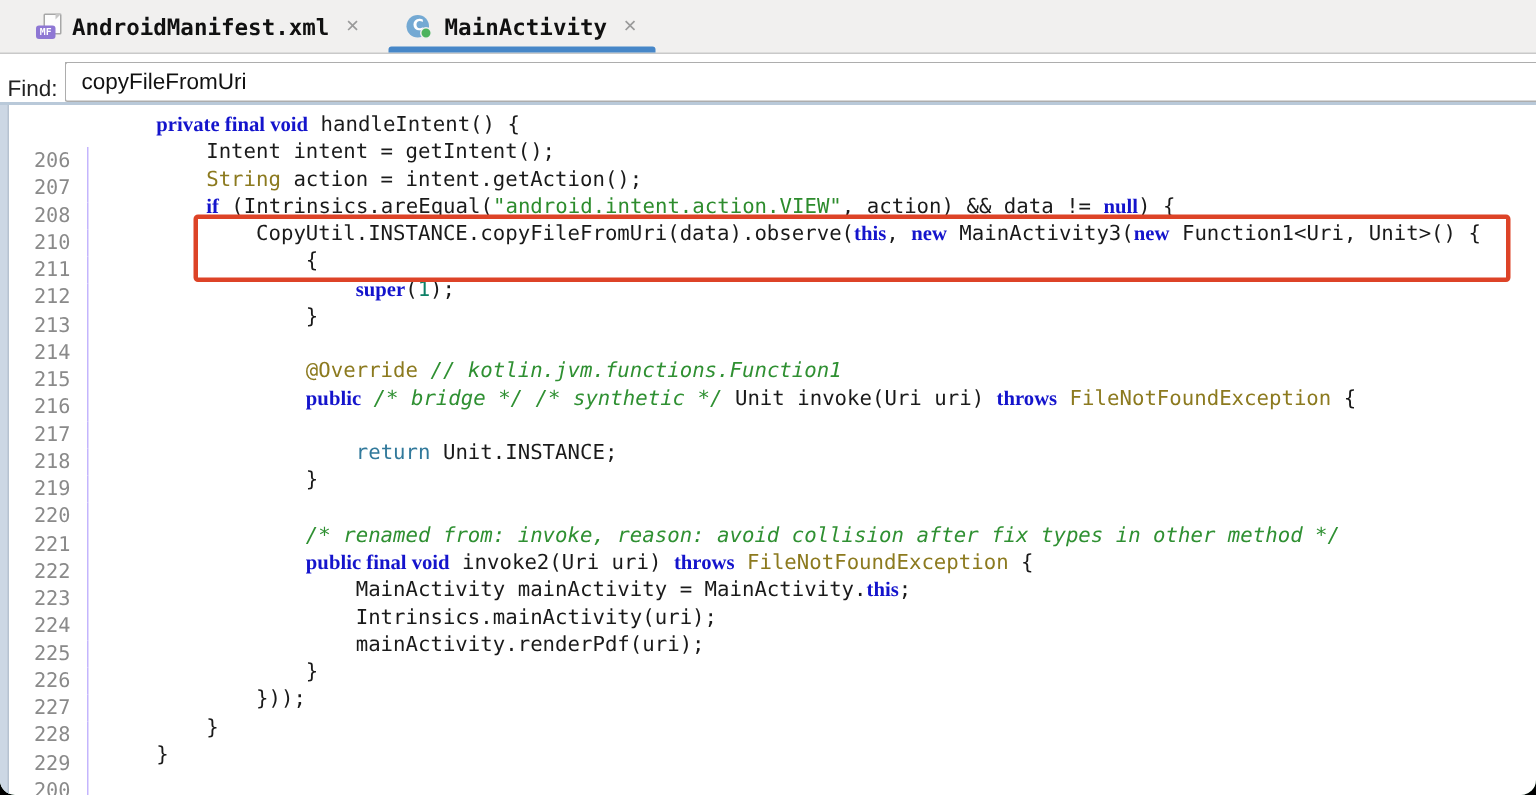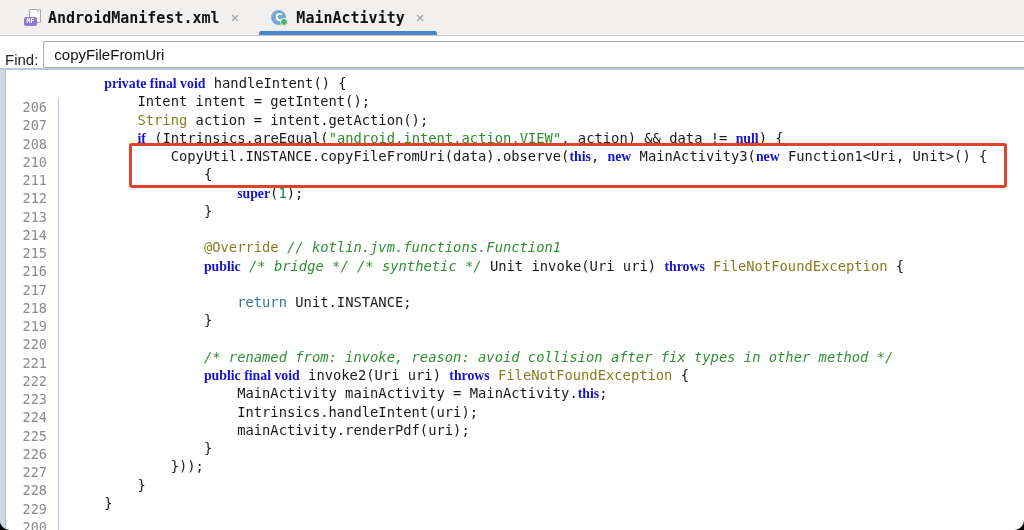--- a/index.html
+++ b/index.html
@@ -199,21 +199,21 @@
         <div class="row">
           <span class="ln">223</span>
           <span class="code"><span class="seg-p">                </span><span class="seg-k">public final void</span><span class="seg-p"> invoke2(Uri uri) </span><span class="seg-k">throws</span><span class="seg-p"> </span><span class="seg-a">FileNotFoundException</span><span class="seg-p"> {</span></span>
         </div>
         <div class="row">
           <span class="ln">224</span>
           <span class="code"><span class="seg-p">                    MainActivity mainActivity = MainActivity.</span><span class="seg-k">this</span><span class="seg-p">;</span></span>
         </div>
         <div class="row">
           <span class="ln">225</span>
-          <span class="code"><span class="seg-p">                    Intrinsics.handleIntent(uri);</span></span>
+          <span class="code"><span class="seg-p">                    Intrinsics.mainActivity(uri);</span></span>
         </div>
         <div class="row">
           <span class="ln">226</span>
           <span class="code"><span class="seg-p">                    mainActivity.renderPdf(uri);</span></span>
         </div>
         <div class="row">
           <span class="ln">227</span>
           <span class="code"><span class="seg-p">                }</span></span>
         </div>
         <div class="row">

